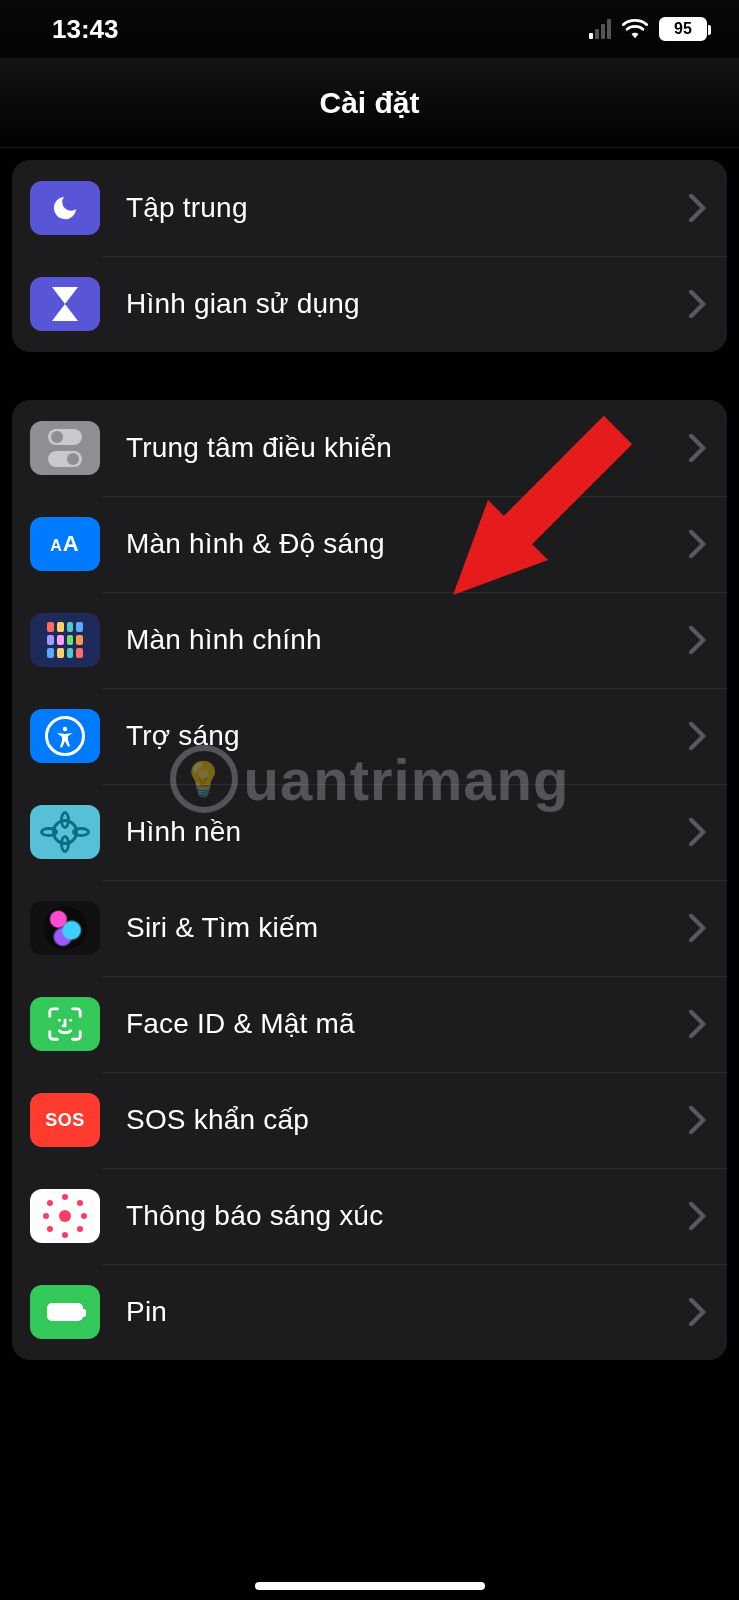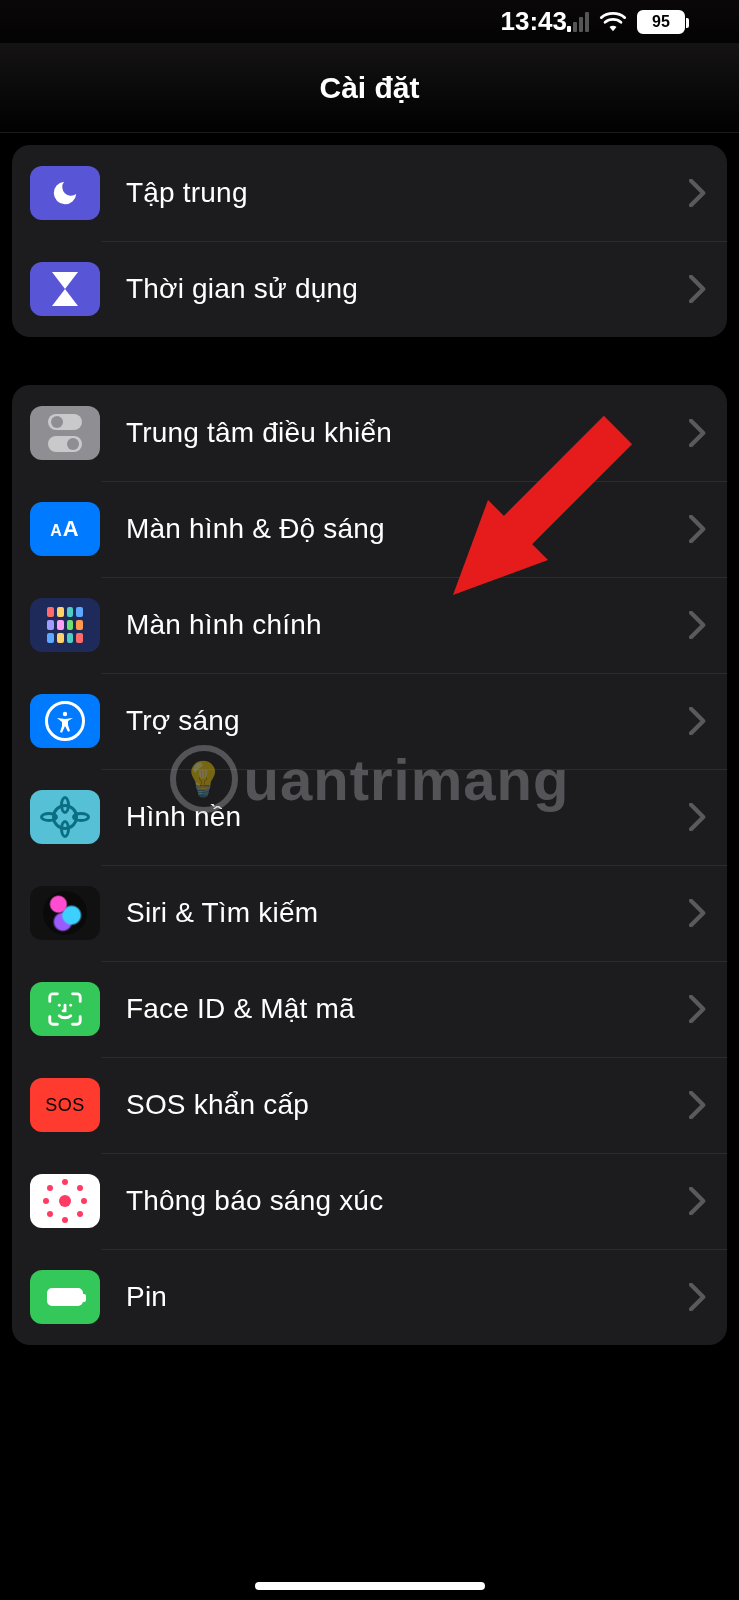--- a/index.html
+++ b/index.html
@@ -7,25 +7,25 @@
   body {
     background: #000;
     font-family: -apple-system, "Helvetica Neue", Arial, sans-serif;
     color: #fff;
     overflow: hidden;
     position: relative;
   }
 
   
   .status-bar {
-    height: 43px;
+    height: 58px;
     display: flex;
     align-items: center;
-    justify-content: flex-end;
-    padding: 0 54px 0 52px;
+    justify-content: space-between;
+    padding: 0 32px 0 52px;
     font-size: 26px;
     font-weight: 600;
     background: linear-gradient(180deg, rgba(70,50,55,0.15), rgba(30,30,30,0.1));
   }
   .status-right { display: flex; align-items: center; gap: 10px; }
   .signal-bars { display: flex; align-items: flex-end; gap: 2px; height: 20px; }
   .signal-bars span { width: 4px; background: #555; border-radius: 1px; }
   .signal-bars span:nth-child(1){height:6px;background:#fff;}
   .signal-bars span:nth-child(2){height:10px;}
   .signal-bars span:nth-child(3){height:15px;}
@@ -137,21 +137,21 @@
   .grid-icon span:nth-child(5){background:#a29bfe;}
   .grid-icon span:nth-child(6){background:#ff9ff3;}
   .grid-icon span:nth-child(7){background:#6ee06e;}
   .grid-icon span:nth-child(8){background:#ff9950;}
   .grid-icon span:nth-child(9){background:#5fa8ff;}
   .grid-icon span:nth-child(10){background:#ffd166;}
   .grid-icon span:nth-child(11){background:#4ecdc4;}
   .grid-icon span:nth-child(12){background:#ff6b6b;}
 
   
-  .sos-text { color:#000000; font-size:18px; font-weight:400; letter-spacing:0.5px; }
+  .sos-text { color:#ffffff; font-size:18px; font-weight:700; letter-spacing:0.5px; }
 
   
   .exposure-icon { width:44px; height:44px; position:relative; }
   .exposure-icon .center{ position:absolute; top:50%; left:50%; width:12px;height:12px;border-radius:50%;background:#ff3b63; transform:translate(-50%,-50%);}
   .exposure-icon .ring span{
     position:absolute; width:6px; height:6px; border-radius:50%; background:#ff3b63;
   }
   .exposure-icon .ring span:nth-child(1){top:0;left:50%;transform:translateX(-50%);}
   .exposure-icon .ring span:nth-child(2){top:14%;right:8%;}
   .exposure-icon .ring span:nth-child(3){top:50%;right:0;transform:translateY(-50%);}
@@ -269,21 +269,21 @@
       </div>
       <div class="row-label">Tập trung</div>
       <svg class="chevron" width="18" height="28" viewBox="0 0 10 16">
           <path d="M1 1l7 7-7 7" stroke="currentColor" stroke-width="2.4" fill="none" stroke-linecap="round" stroke-linejoin="round"></path>
         </svg>
     </div>
     <div class="row">
       <div class="icon-box bg-indigo">
         <div class="hourglass"></div>
       </div>
-      <div class="row-label">Thời gian sử dụng</div>
+      <div class="row-label">Hình gian sử dụng</div>
       <svg class="chevron" width="18" height="28" viewBox="0 0 10 16">
           <path d="M1 1l7 7-7 7" stroke="currentColor" stroke-width="2.4" fill="none" stroke-linecap="round" stroke-linejoin="round"></path>
         </svg>
     </div>
   </div>
 
   <div class="group" style="margin-top:48px">
 
 
     <div class="row">

